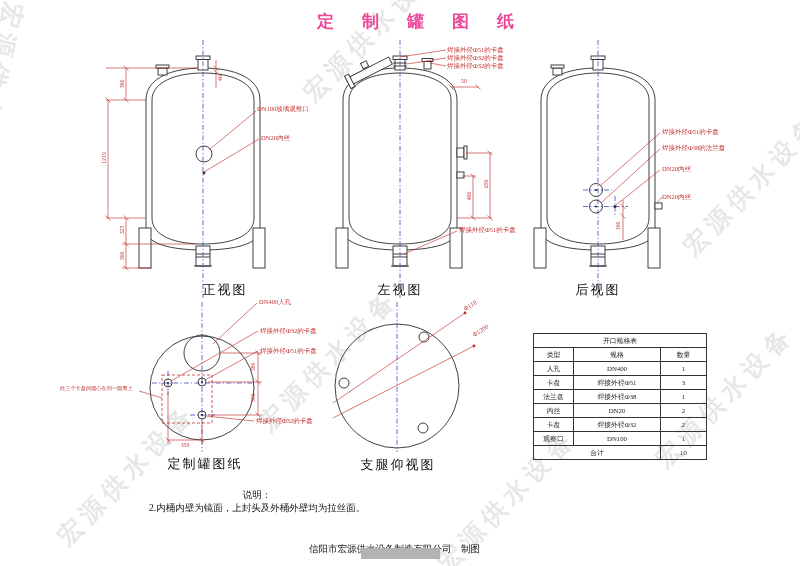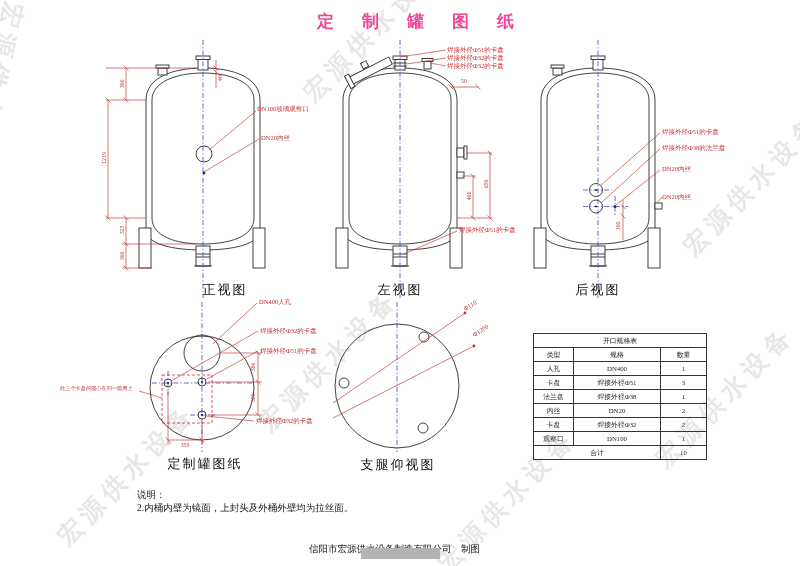--- a/index.html
+++ b/index.html
@@ -237,21 +237,21 @@
       <td>DN100</td>
       <td>1</td>
     </tr>
     <tr>
       <td colspan="2">合计</td>
       <td>10</td>
     </tr>
   </tbody>
     </table>
 
-  <div class="abs notes" style="left:137px;top:489px;">
+  <div class="abs notes" style="left:149px;top:489px;text-align:center;">
     <div>说明：</div>
     <div>2.内桶内壁为镜面，上封头及外桶外壁均为拉丝面。</div>
   </div>
 
   <div class="abs company" style="left:309px;top:543px;">信阳市宏源供水设备制造有限公司　制图</div>
 
   <div class="censor" style="left:361px;top:548px;width:79px;height:11px;"></div>
 
 </div>
 

